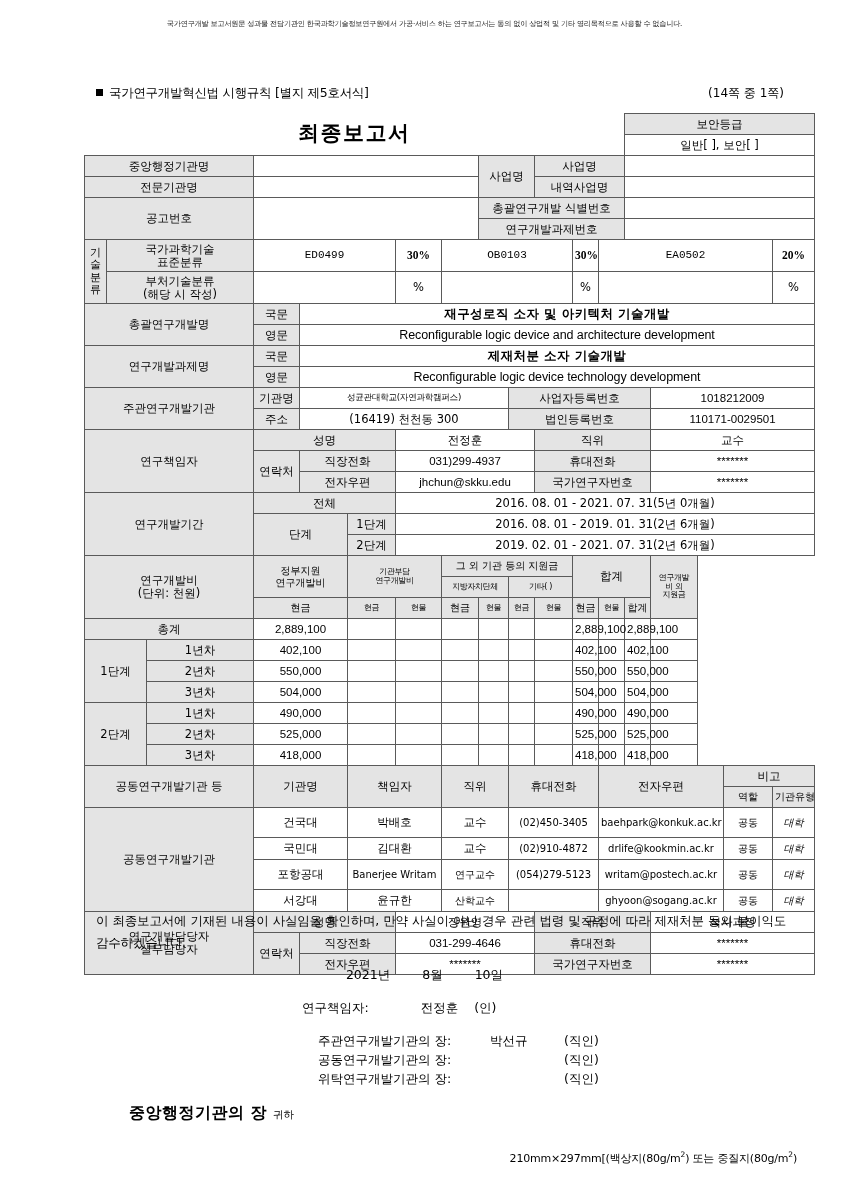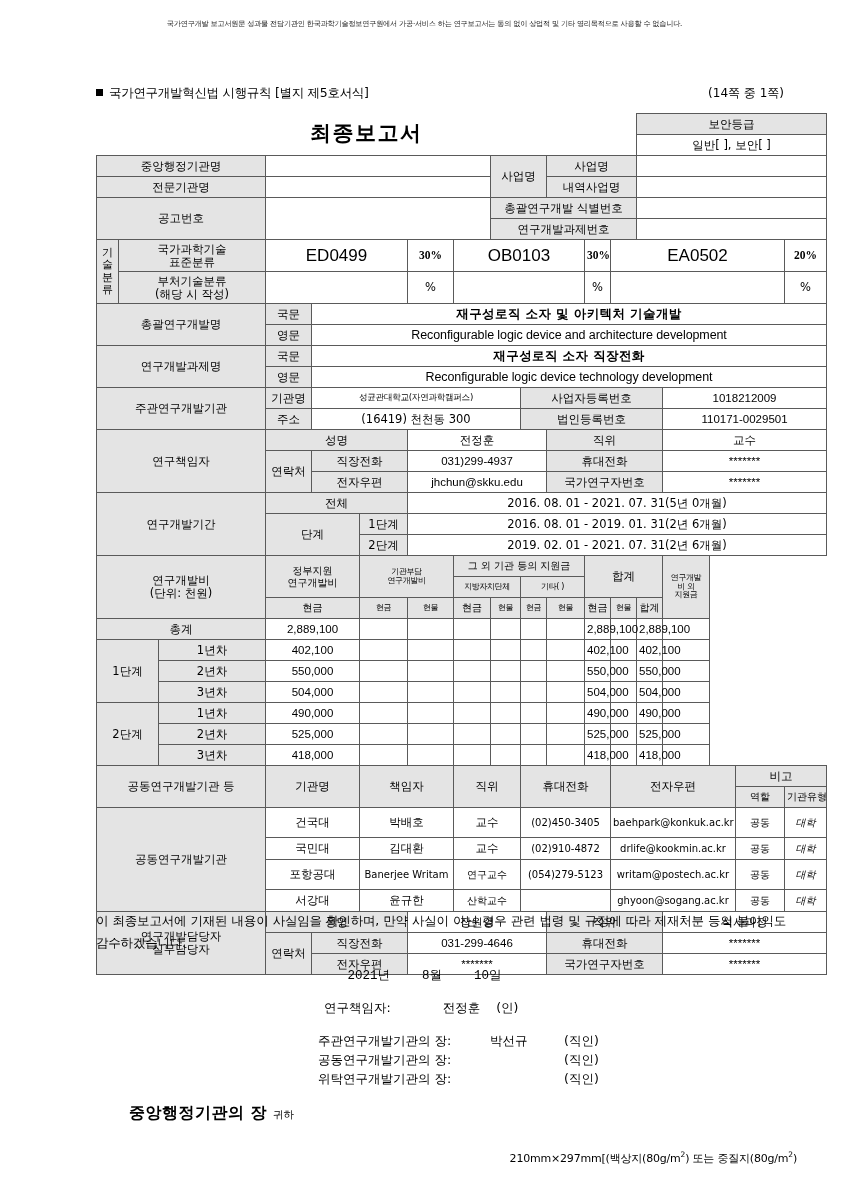--- a/index.html
+++ b/index.html
@@ -50,21 +50,21 @@
     height: 7px;
     background: #000;
     margin-right: 6px;
     vertical-align: 1px;
   }
   .form-head .right { font-size: 12px; }
 
   table.main {
     position: absolute;
     top: 113px;
-    left: 96px;
+    left: 84px;
     width: 688px;
     border-collapse: collapse;
     table-layout: fixed;
     font-size: 11.5px;
   }
   table.main td {
     border: 1px solid #5a5a5a;
     padding: 1px 2px;
     text-align: center;
     vertical-align: middle;
@@ -78,21 +78,21 @@
     font-weight: bold;
     letter-spacing: 1.5px;
     border-left: 0 !important;
     border-top: 0 !important;
     border-bottom: 0 !important;
   }
   .thin { font-size: 10px; }
   .tiny { font-size: 8.6px; letter-spacing: -0.3px; }
   .xtiny { font-size: 8px; letter-spacing: -0.4px; line-height: 1.05; }
   .num { font-family: "Liberation Sans", sans-serif; font-size: 11.5px; }
-  .serif { font-family: Liberation Sans, sans-serif; font-size: 17px; margin-left: 37px; }
+  .serif { font-family: Liberation Mono, monospace; font-size: 11px; margin-left: 37px; }
   .left-al { text-align: left; padding-left: 5px; }
   .vert {
     font-size: 11px;
     line-height: 1.35;
     letter-spacing: 0;
   }
   .eng { font-family: "Liberation Sans", sans-serif; font-size: 12.5px; letter-spacing: -0.1px; }
   .kor-title { font-size: 12.5px; letter-spacing: 0.4px; font-weight: bold; }
   .italic { font-style: italic; }
   .pct { font-weight: bold; font-size: 11.5px; font-family: Liberation Serif, serif; }
@@ -108,25 +108,25 @@
     text-align: justify;
   }
   .datum {
     position: absolute;
     top: 967px;
     left: 0;
     width: 849px;
     text-align: center;
     font-size: 12.5px;
   }
-  .datum span { margin: 0 14px; font-family: Liberation Mono, monospace; }
+  .datum span { margin: 0 14px; }
   .sig-lead {
     position: absolute;
     top: 1000px;
-    left: 324px;
+    left: 302px;
     font-size: 12.5px;
   }
   .sig-lead .nm { margin-left: 52px; }
   .sig-lead .seal { margin-left: 16px; }
   .sig-block {
     position: absolute;
     top: 1031px;
     left: 318px;
     font-size: 12.5px;
     line-height: 1.52;
@@ -257,21 +257,21 @@
       <td class="lbl" colspan="1">국문</td>
       <td class="kor-title" colspan="14">재구성로직 소자 및 아키텍처 기술개발</td>
     </tr>
     <tr>
       <td class="lbl" colspan="1">영문</td>
       <td class="eng" colspan="14">Reconfigurable logic device and architecture development</td>
     </tr>
     <tr>
       <td class="lbl" colspan="3" rowspan="2">연구개발과제명</td>
       <td class="lbl" colspan="1">국문</td>
-      <td class="kor-title" colspan="14">재구성로직 소자 직장전화</td>
+      <td class="kor-title" colspan="14">제재처분 소자 기술개발</td>
     </tr>
     <tr>
       <td class="lbl" colspan="1">영문</td>
       <td class="eng" colspan="14">Reconfigurable logic device technology development</td>
     </tr>
 
     <tr>
       <td class="lbl" colspan="3" rowspan="2">주관연구개발기관</td>
       <td class="lbl" colspan="1">기관명</td>
       <td class="tiny" colspan="5">성균관대학교(자연과학캠퍼스)</td>

